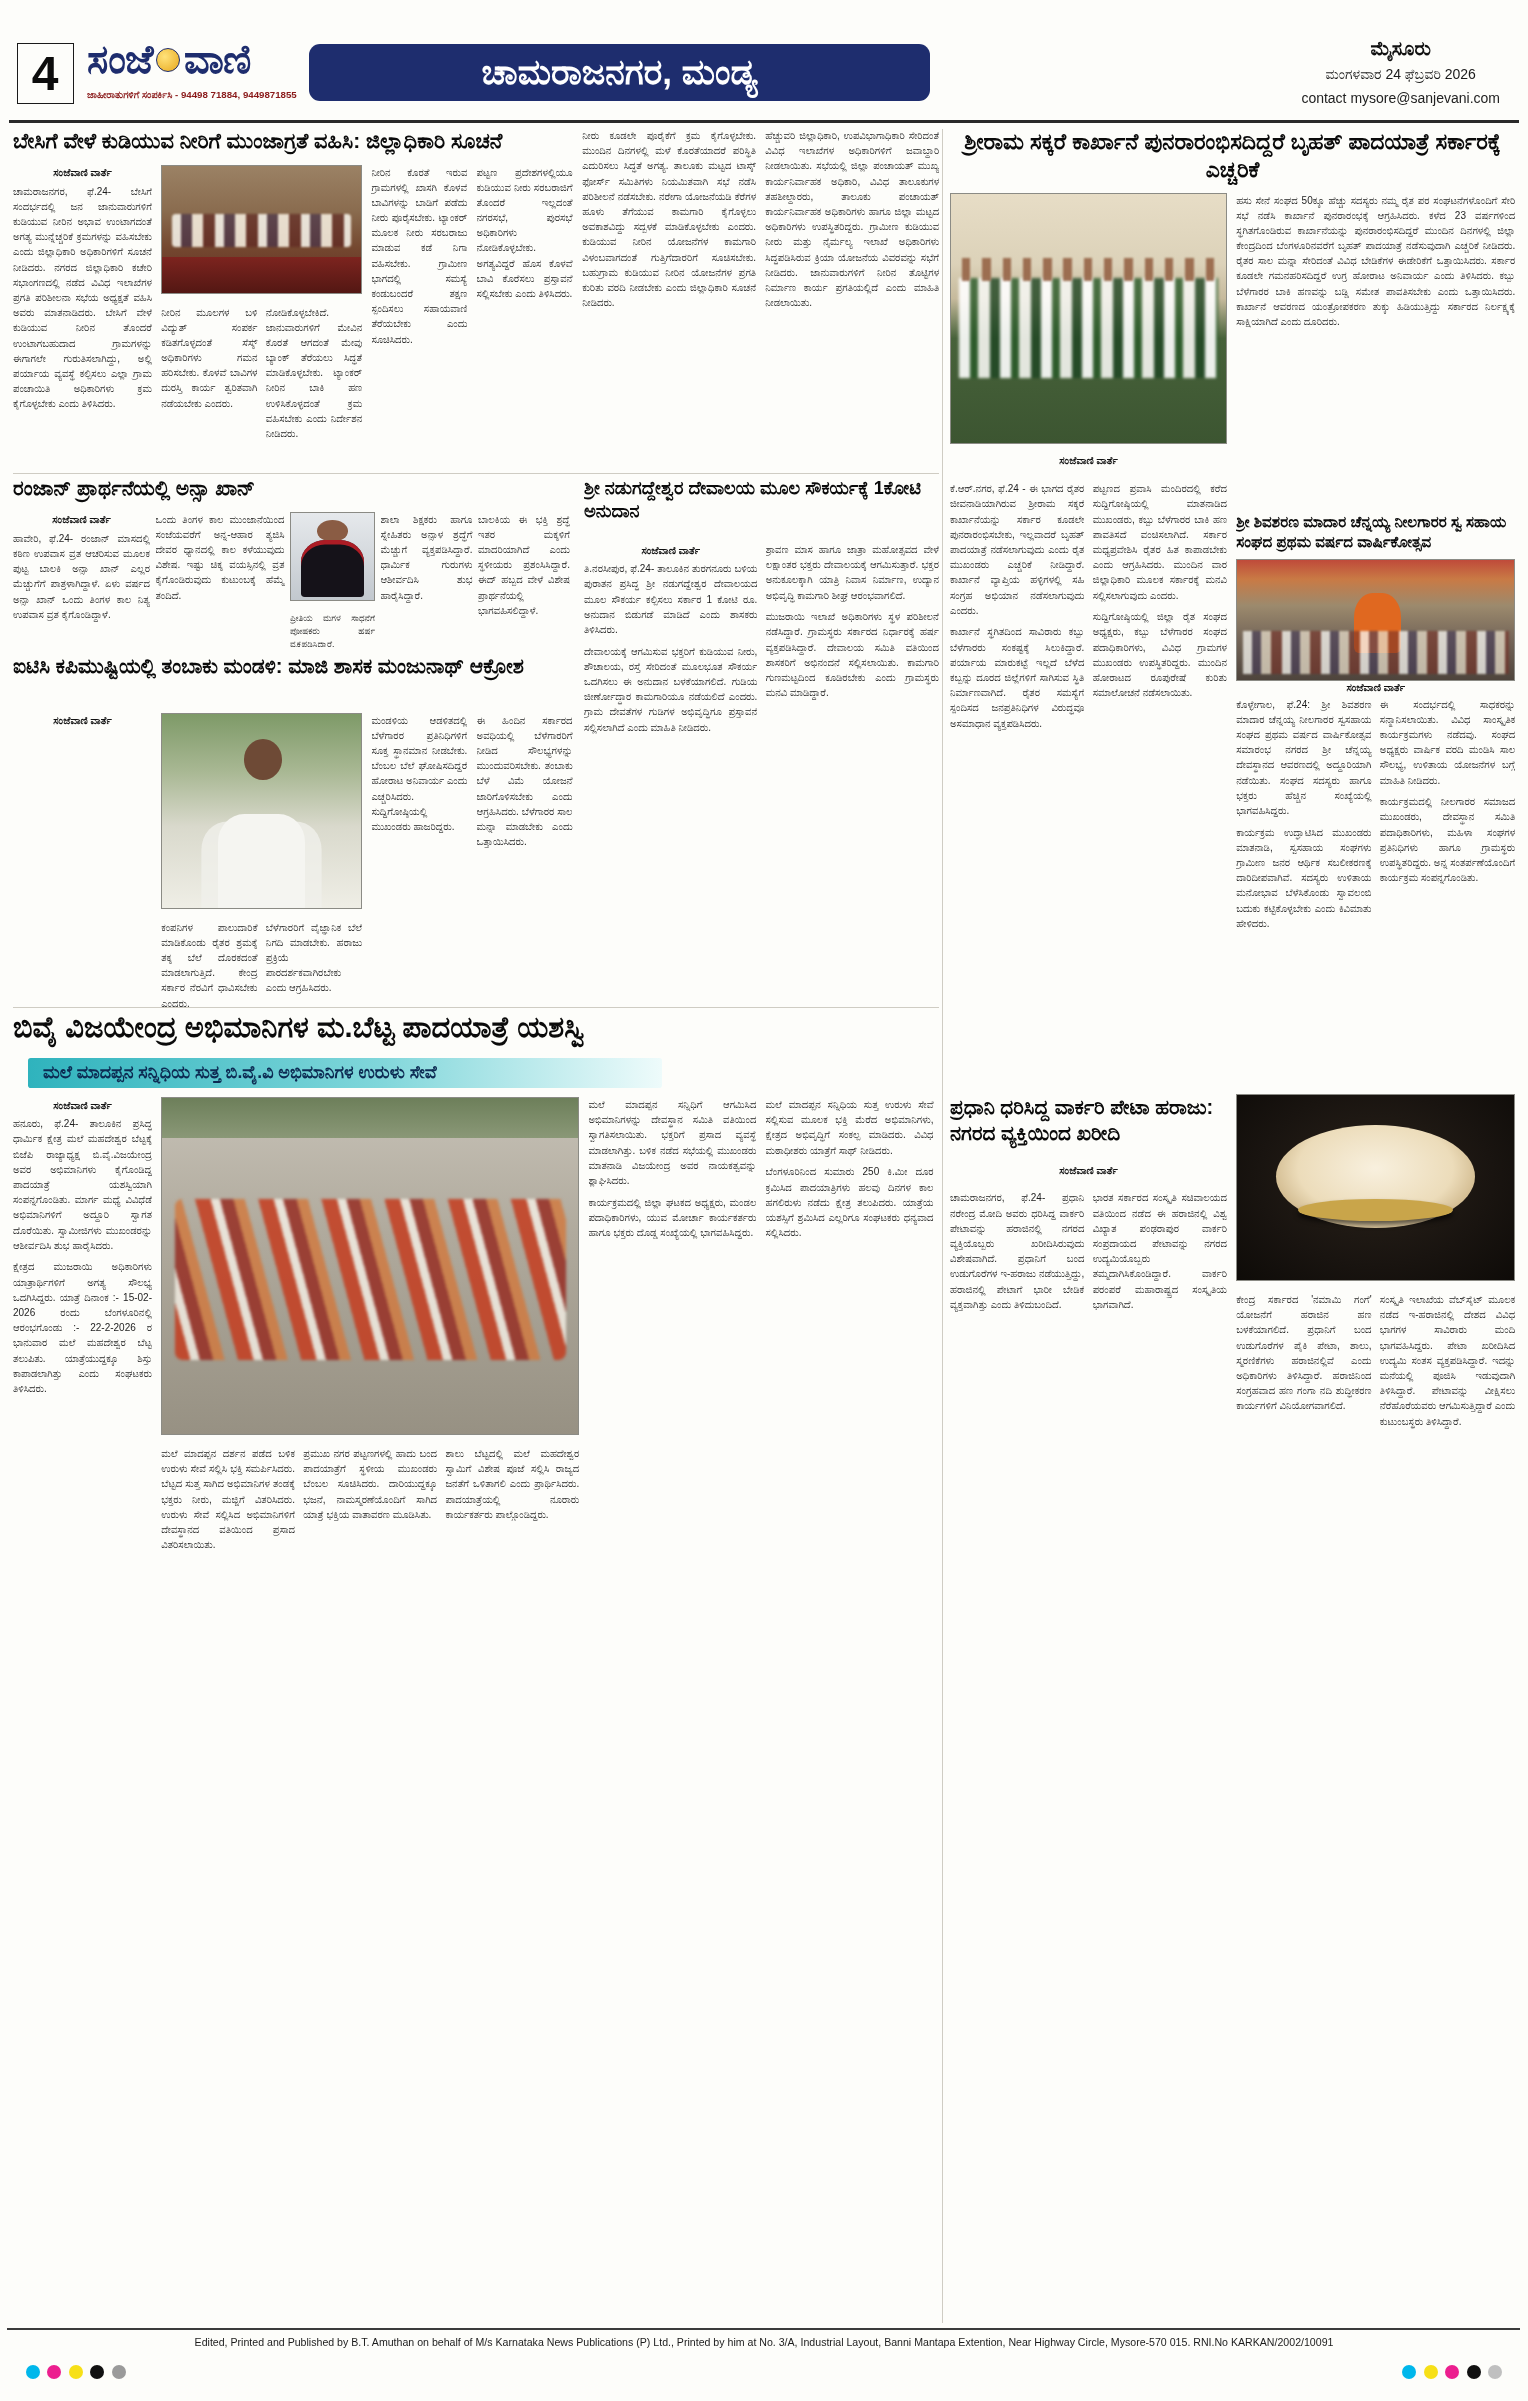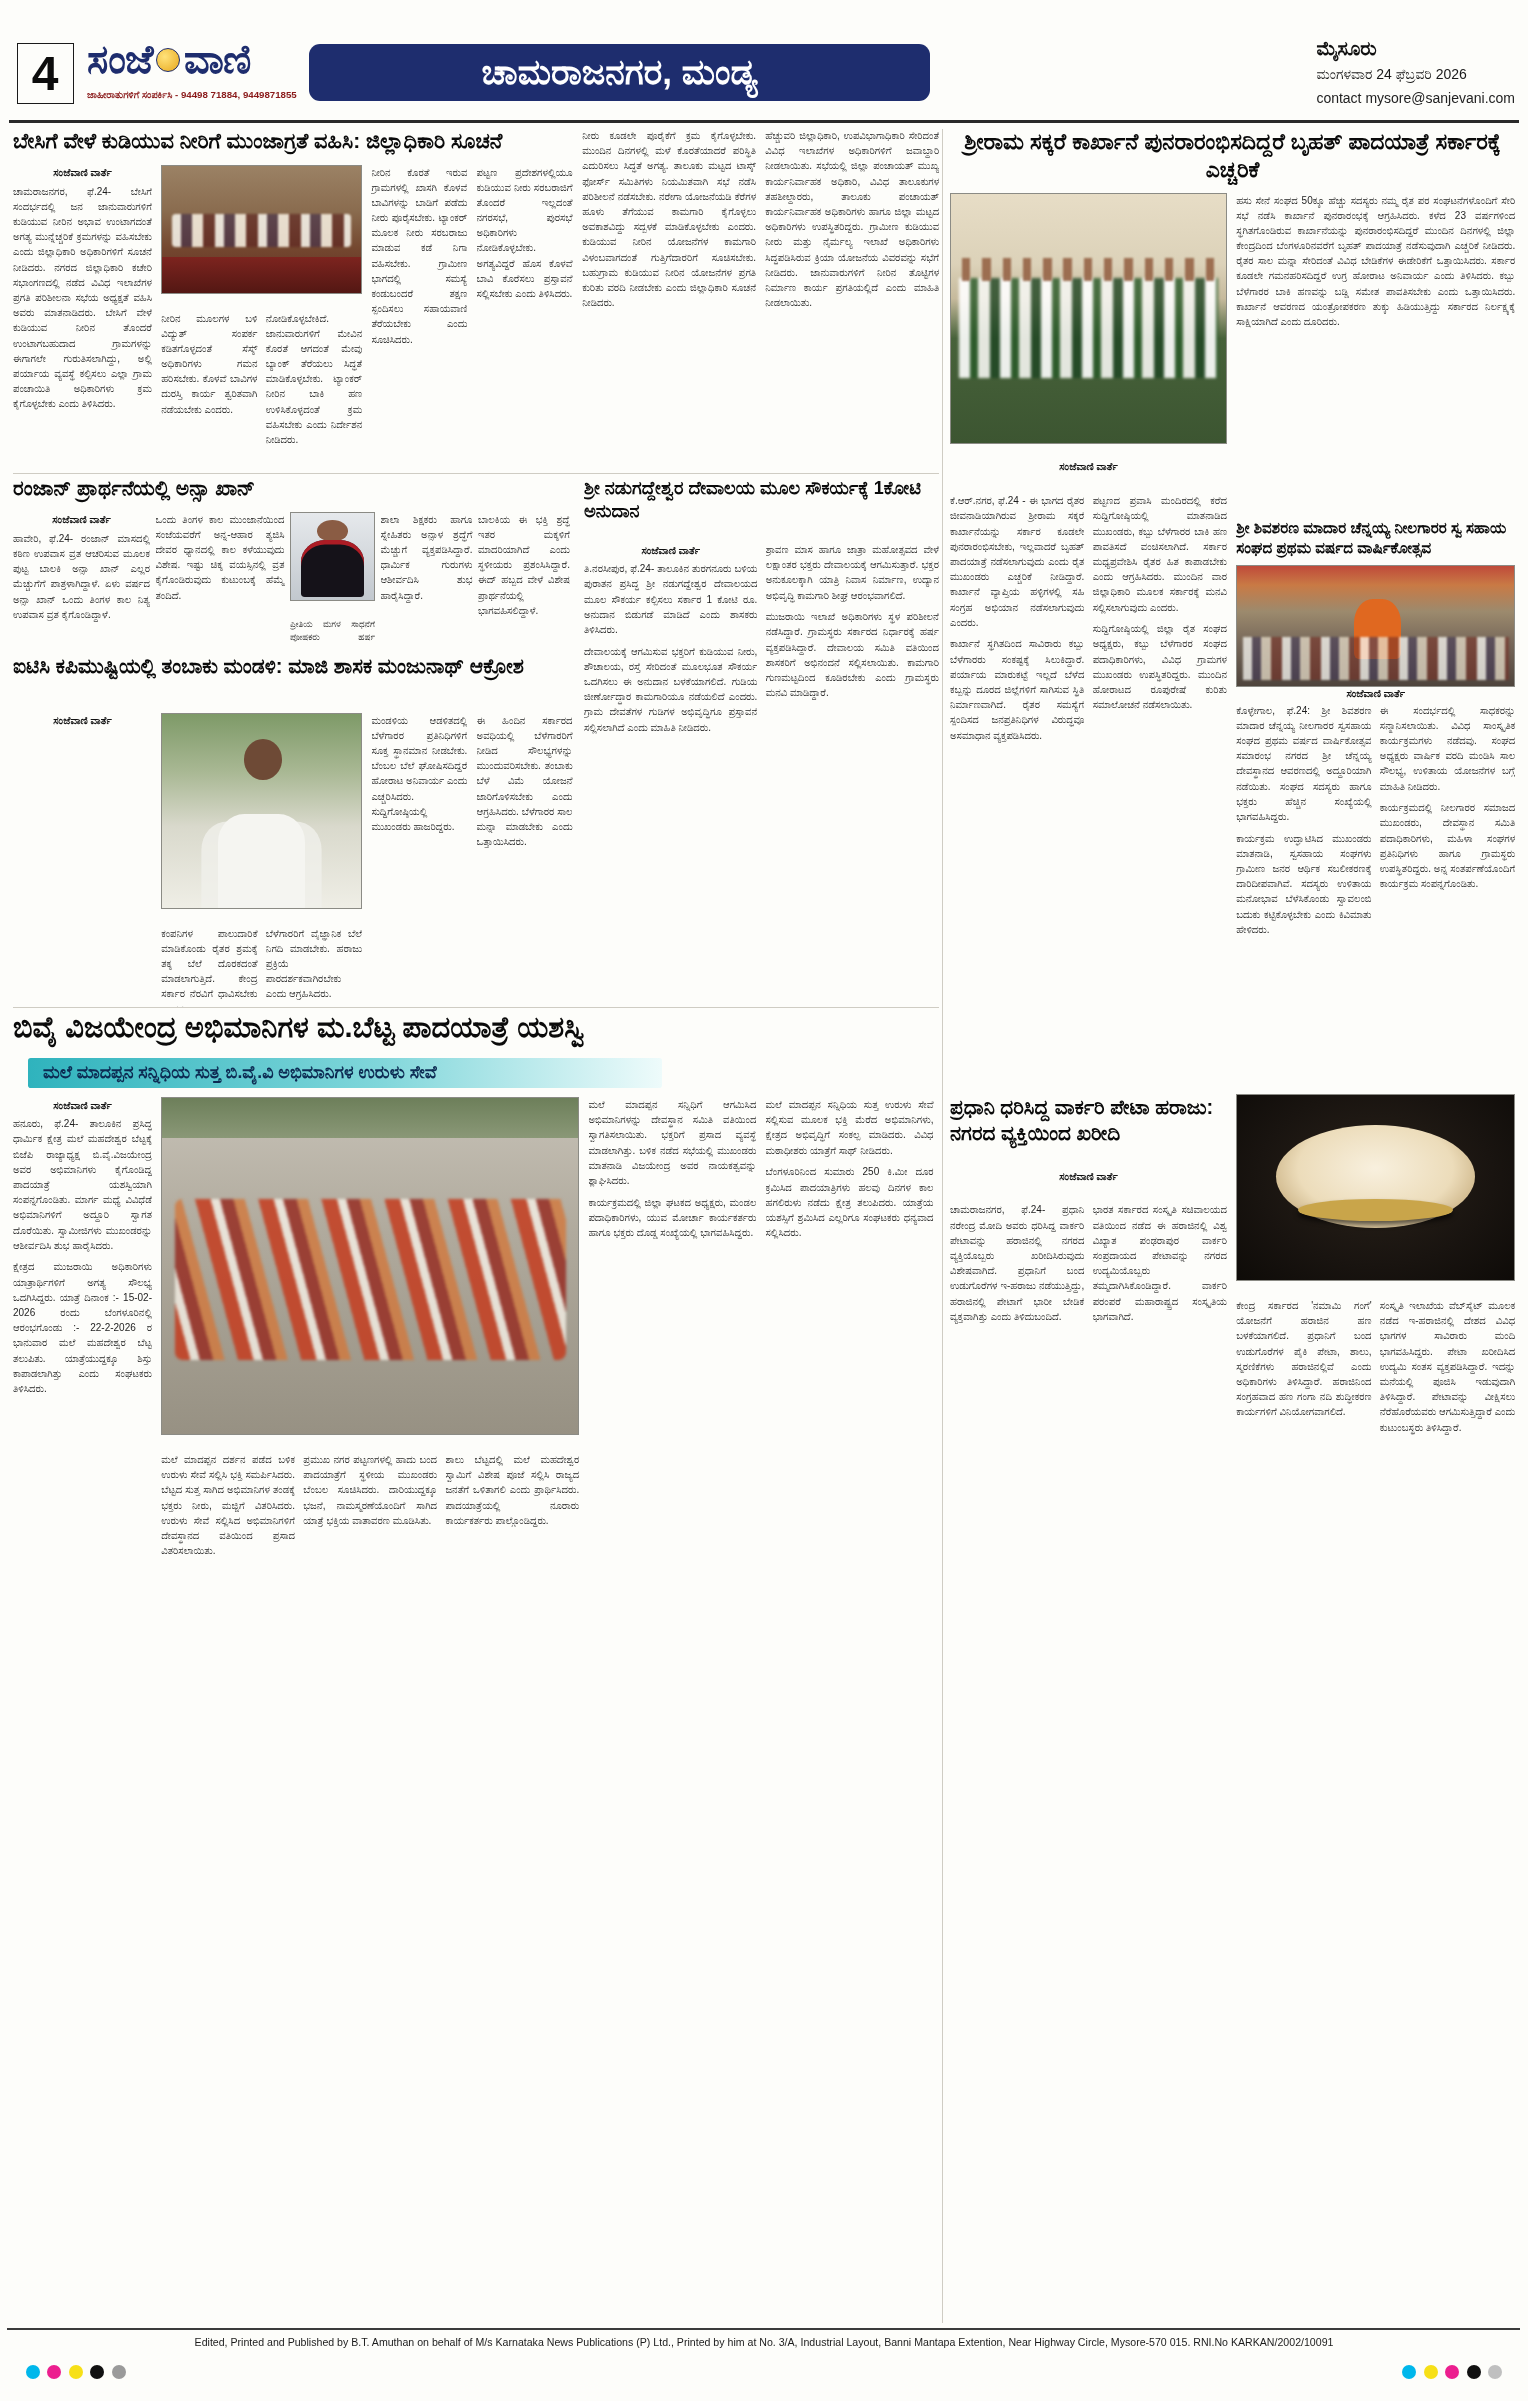--- a/index.html
+++ b/index.html
@@ -10,33 +10,33 @@
   
   .masthead{position:absolute;left:0;top:0;width:1528px;height:120px}
   .pageno{position:absolute;left:16.6px;top:43px;width:57px;height:61px;border:1.8px solid #1a1a1a;
           font-size:48px;font-weight:800;display:flex;align-items:center;justify-content:center;color:#0c0c0c}
   .logoblock{position:absolute;left:87px;top:37px;width:231px}
   .logo{font-size:40px;font-weight:800;color:#1e2d6e;letter-spacing:-0.9px;white-space:nowrap;display:flex;align-items:center;gap:3.7px}
   .bird{width:24px;height:24px;border-radius:50%;background:radial-gradient(circle at 35% 35%,#ffe27a,#e8a81c);border:1.8px solid #1e2d6e;display:inline-block;flex:none}
   .adline{font-size:9.7px;color:#8a1a1a;margin-top:5.5px;white-space:nowrap;font-weight:bold}
   .edition-band{position:absolute;left:309px;top:44px;width:621px;height:57px;border-radius:11px;
                 color:#fff;font-weight:800;font-size:35px;display:flex;align-items:center;justify-content:center;letter-spacing:0}
-  .dateblock{position:absolute;right:13px;top:37px;text-align:left}
+  .dateblock{position:absolute;right:28px;top:37px;text-align:center}
   .dateblock .city{font-size:19.4px;font-weight:800;color:#101010}
   .dateblock .dateline{font-size:14px;margin-top:5.5px;color:#1a1a1a}
   .dateblock .contact{font-size:14px;margin-top:7.4px;color:#222}
   .head-rule{position:absolute;left:9.2px;top:120px;width:1510px;height:2.8px;background:#2a2a2a}
 
   
   .abs{position:absolute}
   .hl{font-weight:800;color:#0b0b0b;overflow:hidden}
   .bodytext{font-size:10px;line-height:1.52;text-align:justify;color:#1d1d1d;overflow:hidden}
   .bodytext p{margin-bottom:6.5px}
   .byline{font-weight:bold;font-size:10.2px;text-align:center;margin:0.9px 0 2.8px;color:#111}
-  .stack{display:flex;flex-direction:column;gap:17px;flex:none}
+  .stack{display:flex;flex-direction:column;gap:11px;flex:none}
   .col{flex:none}
   .mini2{display:flex;gap:8.3px}
   .mini2>div{flex:1;overflow:hidden}
   .mini3{display:flex;gap:8.3px}
   .mini3>p{flex:1;overflow:hidden}
   .w92{width:85px}.w100{width:92px}.w104{width:96px}.w140{width:129px}.w148{width:137px}
   .w150{width:139px}.w182{width:168px}.w218{width:201px}.w300{width:277px}.w302{width:279px}.w452{width:418px}
   .photo{border:0.9px solid #8b8b85;position:relative;overflow:hidden;flex:none;background:#ccc}
 
   

